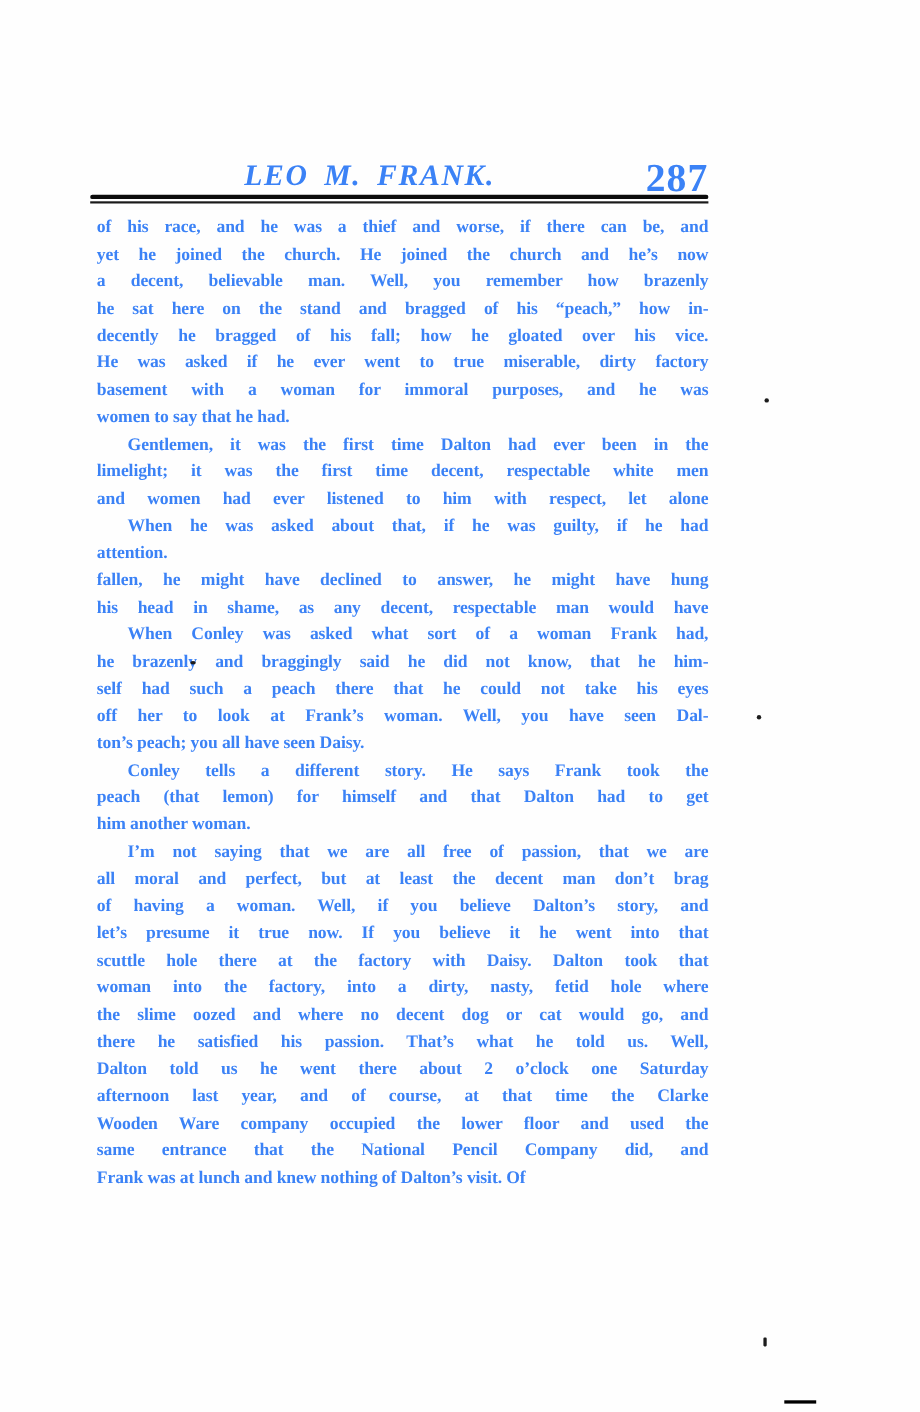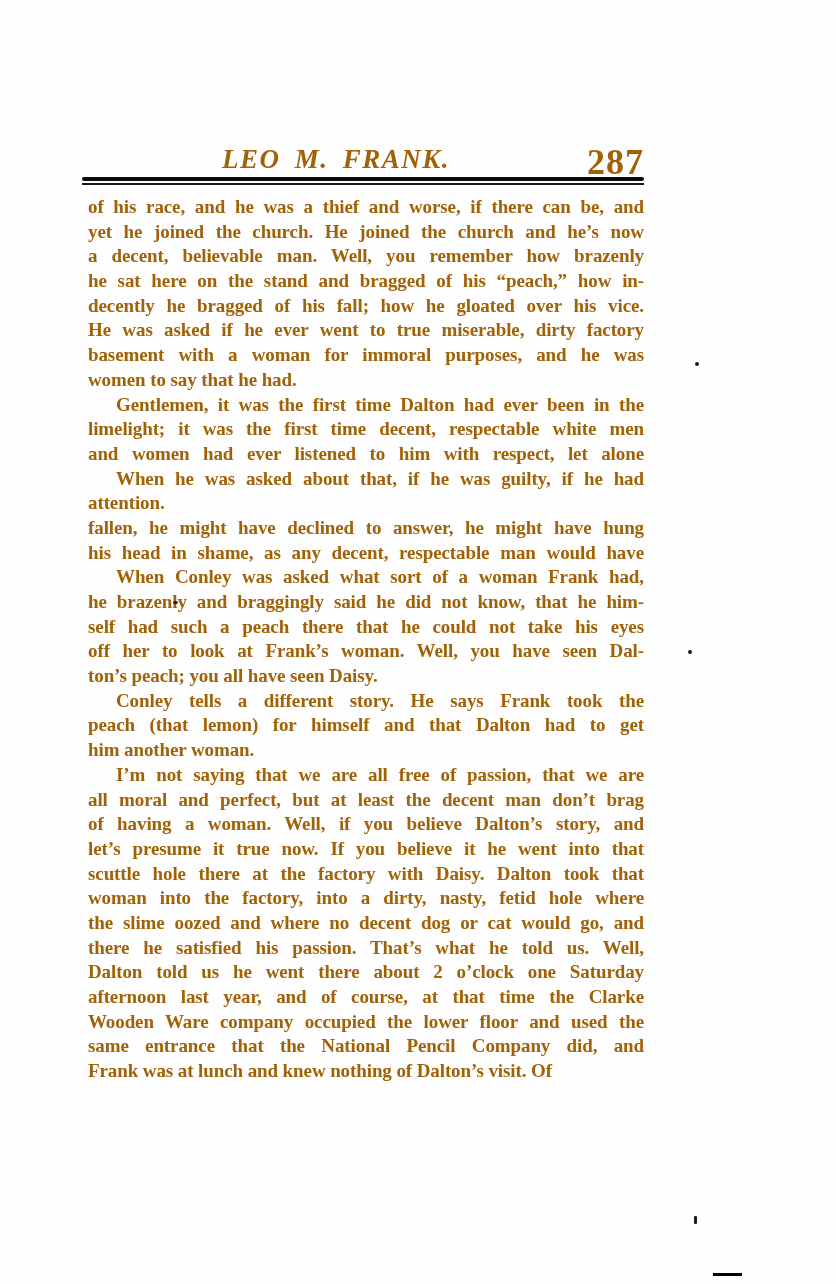--- a/index.html
+++ b/index.html
@@ -3,21 +3,21 @@
 <meta charset="utf-8">
 <style>
   html, body { margin: 0; padding: 0; }
   .page {
     position: relative;
     width: 836px;
     height: 1284px;
     background: #fefefe;
     overflow: hidden;
     font-family: "Liberation Serif", serif;
-    color: #a16207;
+    color: #3b82f6;
   }
   .content {
     position: absolute;
     left: 88px;
     top: 144px;
     width: 556px;
   }
   .running-head {
     position: relative;
     height: 30px;
@@ -55,21 +55,21 @@
     border-radius: 2px;
   }
   .head-rule .rule-thin {
     position: absolute;
     left: -6px; right: 0; top: 6px;
     height: 1.5px;
     background: #1a1a1a;
   }
   .body-text {
     margin-top: 8px;
-    font-size: 19px;
+    font-size: 16px;
     font-weight: bold;
     letter-spacing: -0.1px;
   }
   .line {
     line-height: 24.7px;
     height: 24.7px;
     text-align: justify;
     text-align-last: justify;
     white-space: normal;
     overflow: visible;

